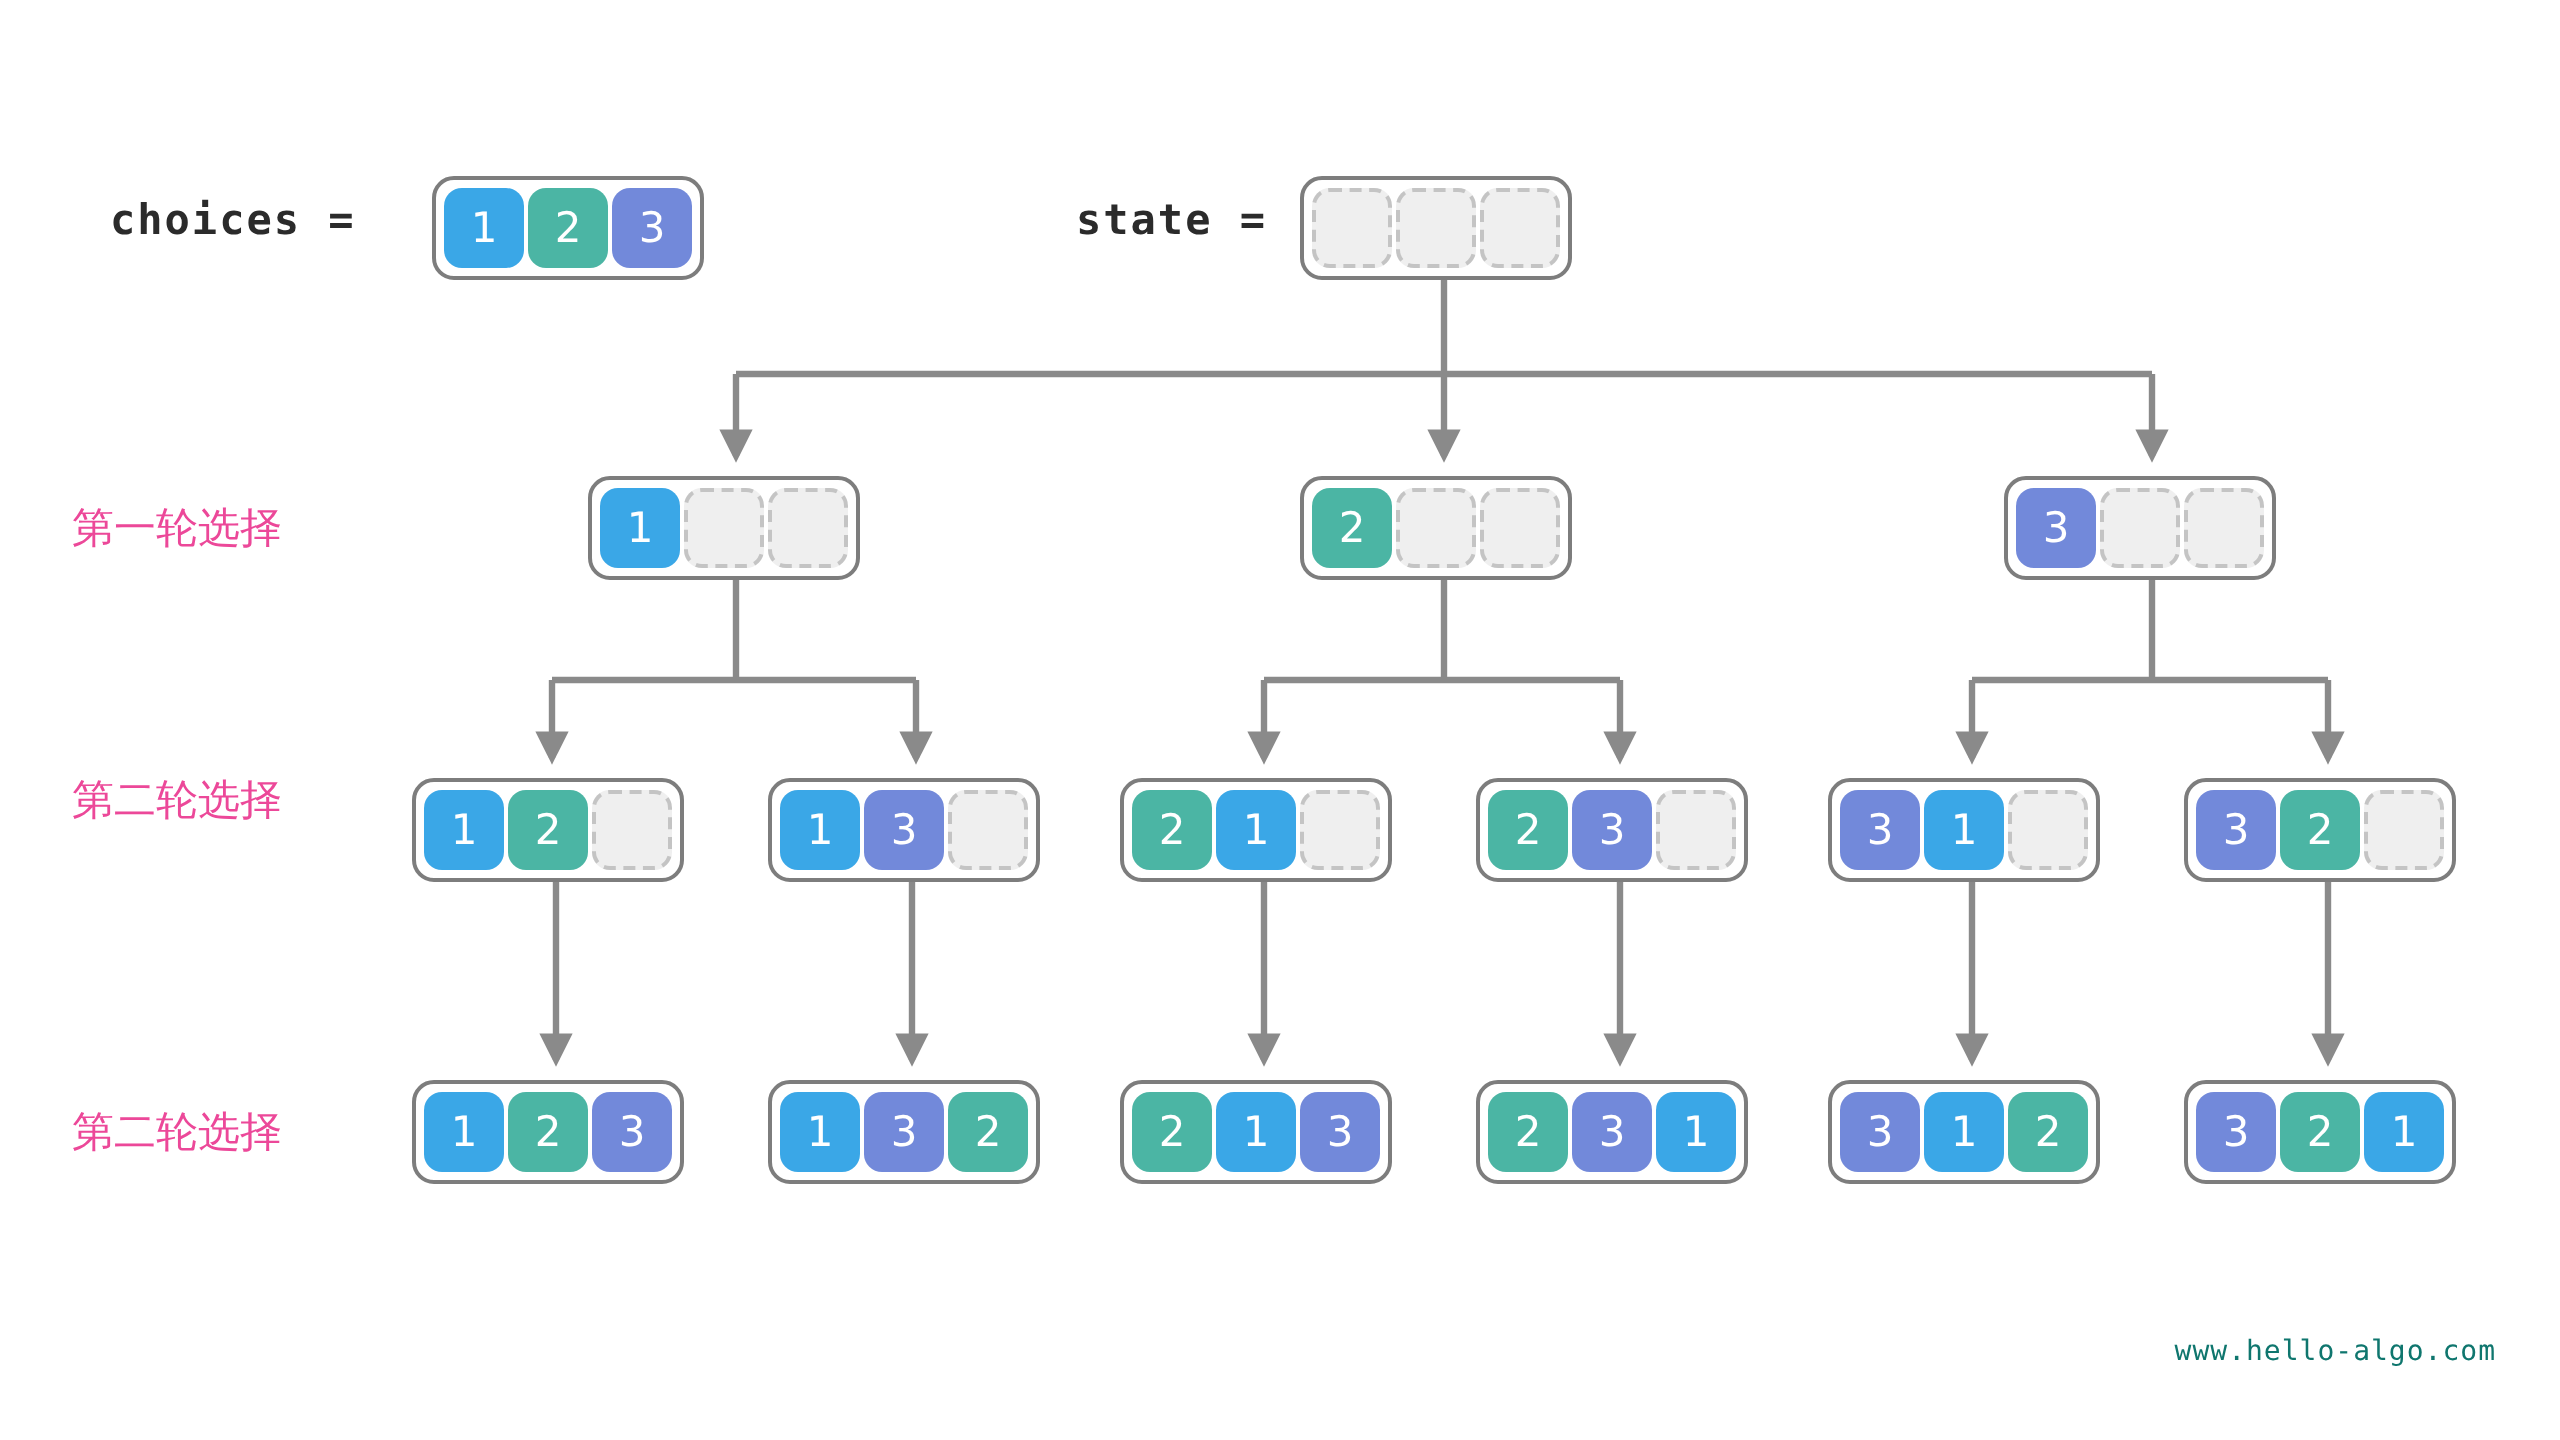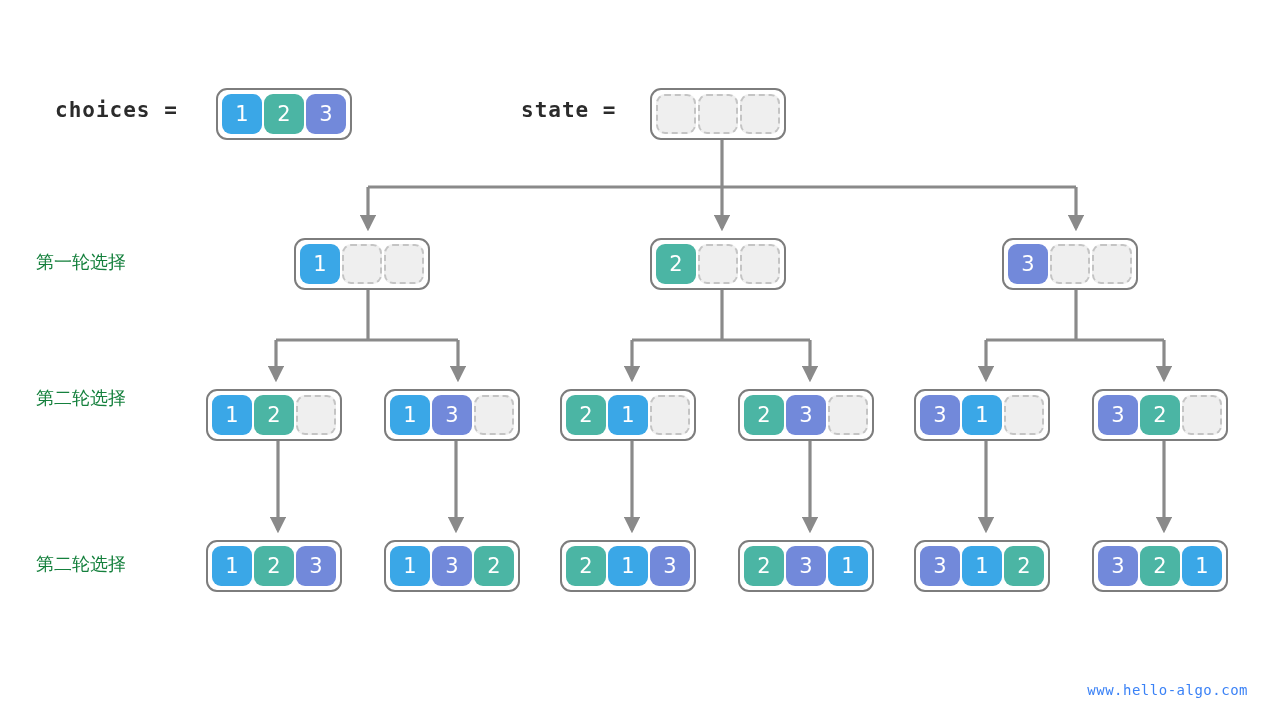--- a/index.html
+++ b/index.html
@@ -33,22 +33,22 @@
     font-size: 21px;
     color: #2b2b2b;
     white-space: nowrap;
     letter-spacing: 1px;
   }
 
   
   .row-label {
     position: absolute;
     font-family: "DejaVu Sans", "Liberation Sans", sans-serif;
-    font-size: 18px;
-    color: #15803d;
+    font-size: 21px;
+    color: #ec4899;
     white-space: nowrap;
   }
 
   
   .node {
     position: absolute;
     display: flex;
     align-items: center;
     box-sizing: border-box;
     border: 2.5px solid #7d7d7d;
@@ -74,24 +74,24 @@
     border: 2px dashed #c4c4c4;
   }
   .cell.v1 { background: #3aa7e7; }
   .cell.v2 { background: #4bb5a4; }
   .cell.v3 { background: #7289da; }
 
   
   #watermark {
     position: absolute;
     right: 32px;
-    bottom: 22px;
+    bottom: 36px;
     font-family: "DejaVu Sans Mono", "Liberation Mono", monospace;
     font-size: 14px;
-    color: #3b82f6;
+    color: #0f766e;
     letter-spacing: 0.5px;
   }
 </style>
 </head>
 <body>
 
 <div id="canvas">
 
   <svg id="connectors" viewBox="0 0 1280 720" xmlns="http://www.w3.org/2000/svg">
     <defs>
@@ -131,21 +131,21 @@
     </g>
   </svg>
 
   <div class="hdr-label" style="left:55px; top:98px;">choices =</div>
   <div class="node" id="choices-node" style="left:216px; top:88px;">
       <div class="cell v1">1</div>
       <div class="cell v2">2</div>
       <div class="cell v3">3</div>
     </div>
 
-  <div class="hdr-label" style="left:521px; top:98px;">state =</div>
+  <div class="hdr-label" style="left:538px; top:98px;">state =</div>
   <div class="node" id="state-node" style="left:650px; top:88px;">
       <div class="cell empty"></div>
       <div class="cell empty"></div>
       <div class="cell empty"></div>
     </div>
 
   <div class="row-label" style="left:36px; top:250px;">第一轮选择</div>
   <div class="row-label" style="left:36px; top:386px;">第二轮选择</div>
   <div class="row-label" style="left:36px; top:552px;">第二轮选择</div>
 

